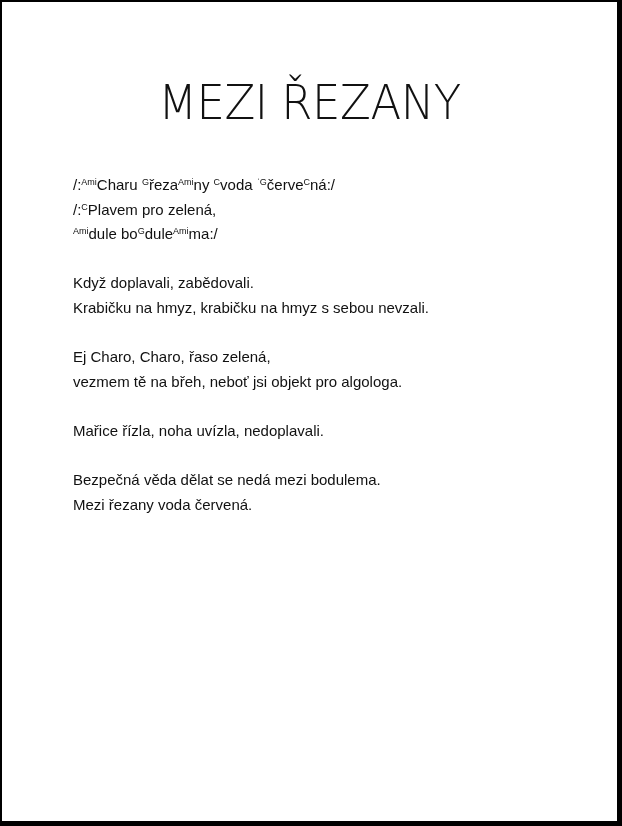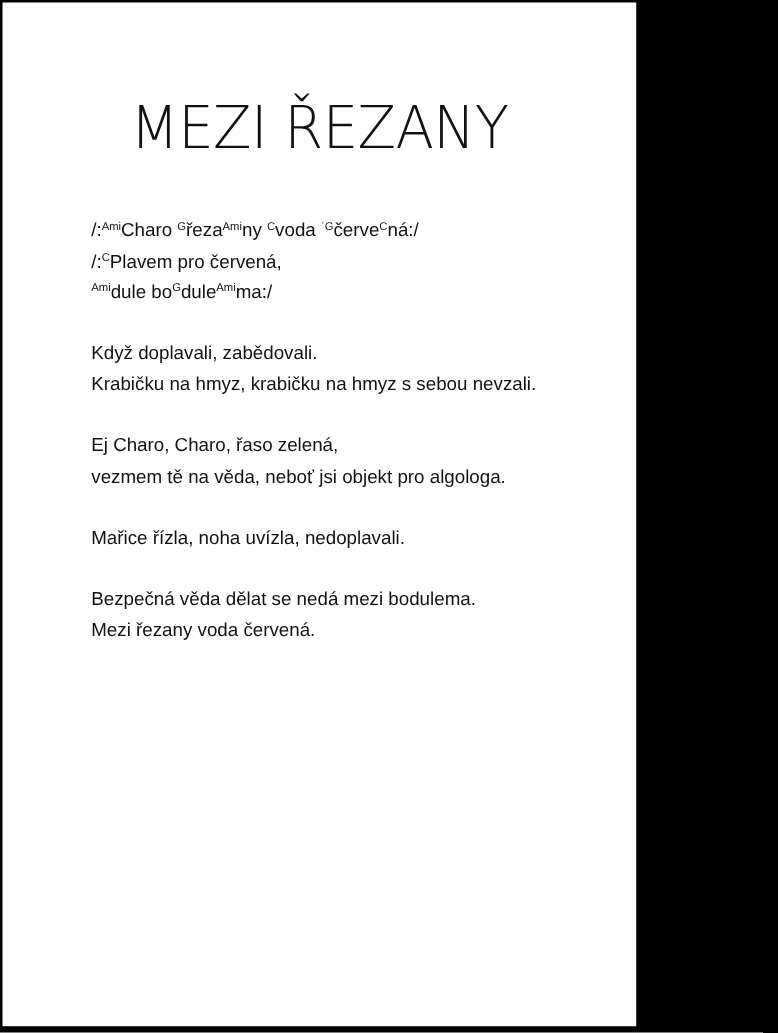--- a/index.html
+++ b/index.html
@@ -1,18 +1,18 @@
 <!DOCTYPE html>
 <html><head>
 <meta charset="utf-8">
 <style>
   html, body { margin:0; padding:0; }
   body { width:622px; height:826px; background:#000; position:relative; overflow:hidden; }
   .page {
-    position:absolute; left:2px; top:2px; width:507px; height:819px;
+    position:absolute; left:2px; top:2px; width:615px; height:819px;
     background:#fff;
   }
   .title {
     position:absolute; left:0; right:0; top:74px;
     text-align:center;
     font-family:"DejaVu Sans", sans-serif;
     font-weight:200;
     font-size:45px;
     letter-spacing:-0.5px;
     color:#111;
@@ -35,35 +35,35 @@
   }
 </style>
 </head>
 <body>
 
 <div class="page">
   <div class="title">MEZI ŘEZANY</div>
 
   <div class="lyrics">
     <div>
-      <div class="line"><span>/:</span><sup class="ch">Ami</sup><span>Charo </span><sup class="ch">G</sup><span>řeza</span><sup class="ch">Ami</sup><span>ny </span><sup class="ch">C</sup><span>voda </span><sup class="ch">ˈG</sup><span>červe</span><sup class="ch">C</sup><span>ná:/</span></div>
-      <div class="line"><span>/:</span><sup class="ch">C</sup><span>Plavem pro červená,</span></div>
+      <div class="line"><span>/:</span><sup class="ch">Ami</sup><span>Charu </span><sup class="ch">G</sup><span>řeza</span><sup class="ch">Ami</sup><span>ny </span><sup class="ch">C</sup><span>voda </span><sup class="ch">ˈG</sup><span>červe</span><sup class="ch">C</sup><span>ná:/</span></div>
+      <div class="line"><span>/:</span><sup class="ch">C</sup><span>Plavem pro zelená,</span></div>
       <div class="line"><sup class="ch">Ami</sup><span>dule bo</span><sup class="ch">G</sup><span>dule</span><sup class="ch">Ami</sup><span>ma:/</span></div>
     </div>
     <div class="gap"></div>
 
     <div>
       <div class="line">Když doplavali, zabědovali.</div>
       <div class="line">Krabičku na hmyz, krabičku na hmyz s sebou nevzali.</div>
     </div>
     <div class="gap"></div>
 
     <div>
       <div class="line">Ej Charo, Charo, řaso zelená,</div>
-      <div class="line">vezmem tě na věda, neboť jsi objekt pro algologa.</div>
+      <div class="line">vezmem tě na břeh, neboť jsi objekt pro algologa.</div>
     </div>
     <div class="gap"></div>
 
     <div>
       <div class="line">Mařice řízla, noha uvízla, nedoplavali.</div>
     </div>
     <div class="gap"></div>
 
     <div>
       <div class="line">Bezpečná věda dělat se nedá mezi bodulema.</div>

